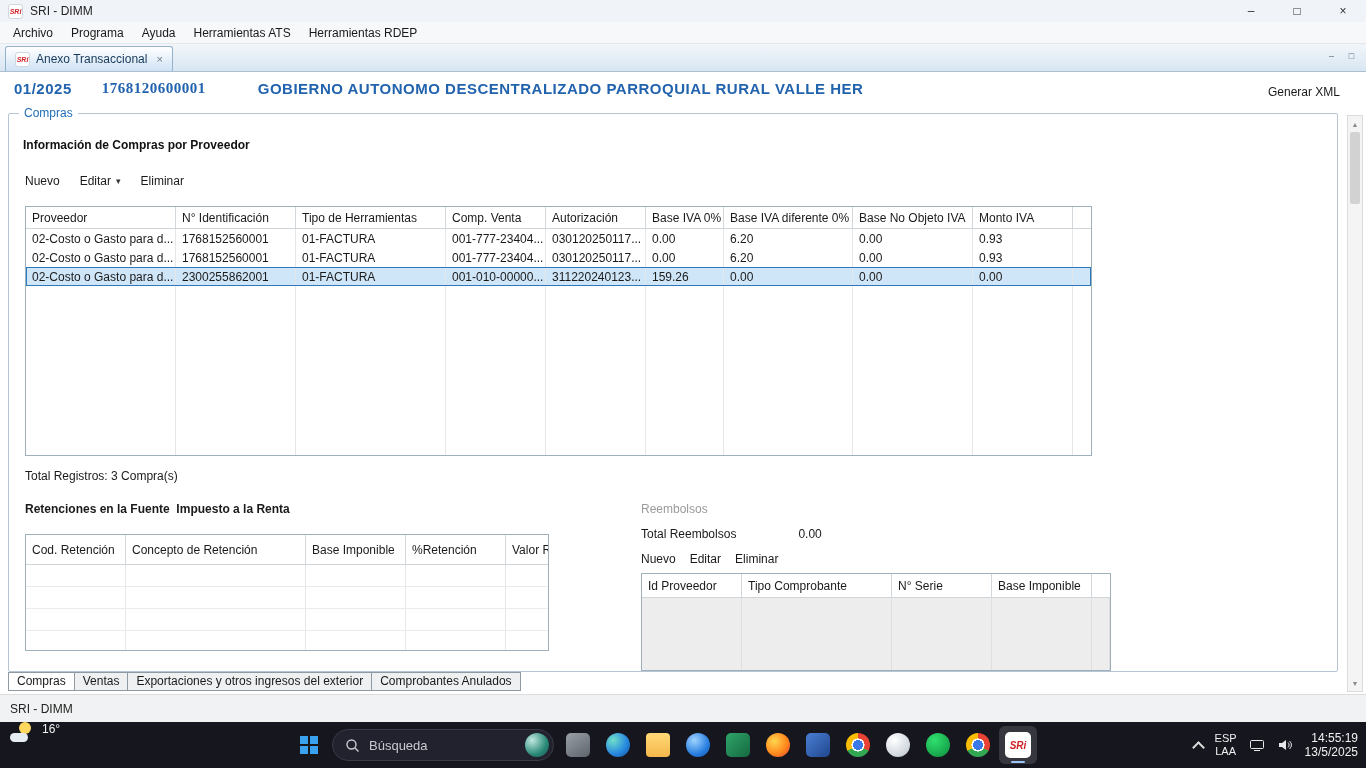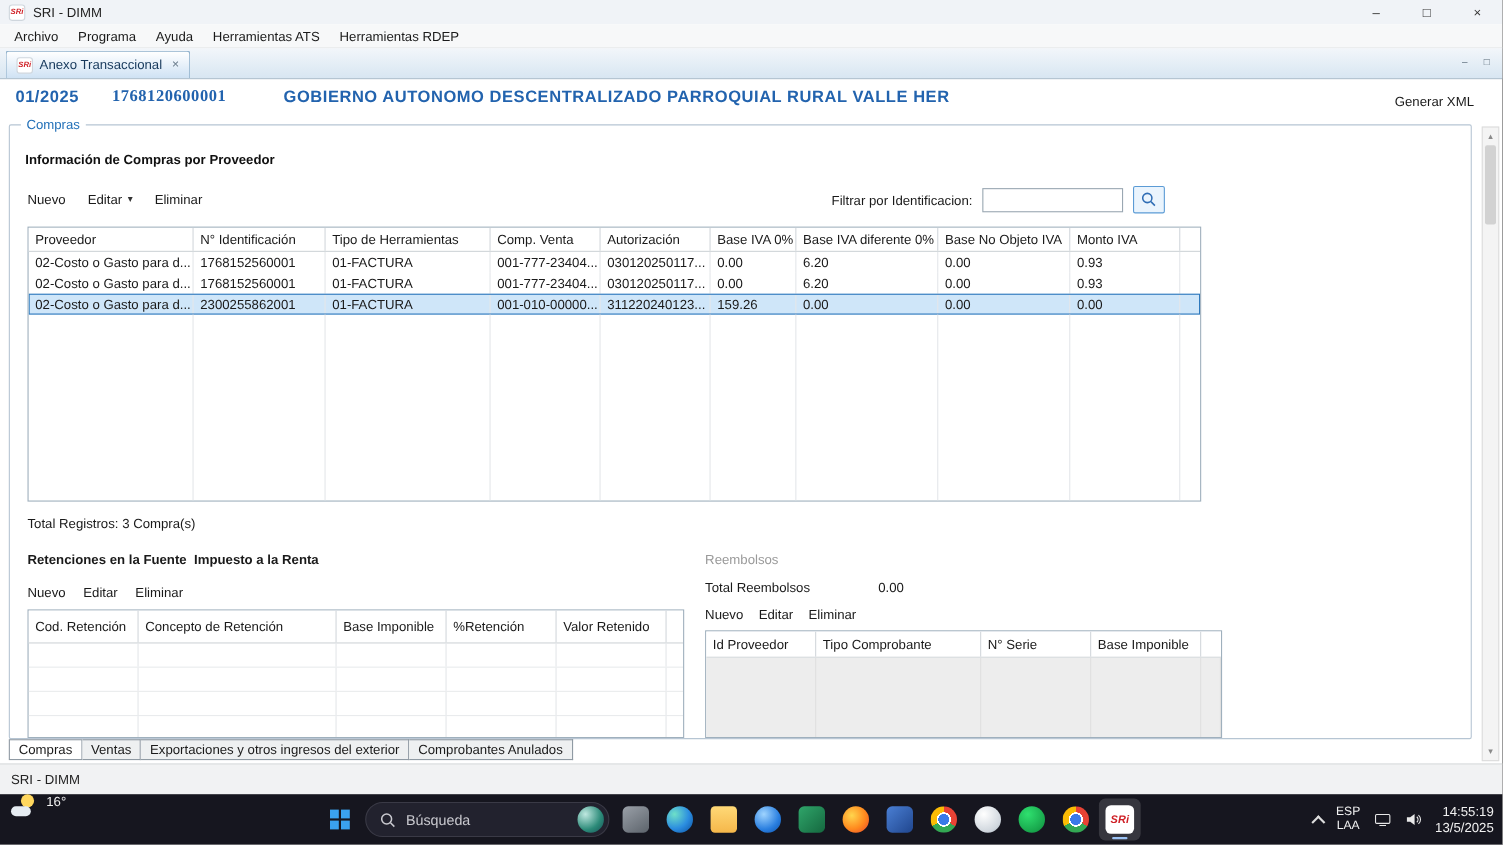--- a/index.html
+++ b/index.html
@@ -40,21 +40,21 @@
   #compras-toolbar{position:absolute;top:60px;left:16px;}
   .tb-item{color:#1a1a1a;display:flex;align-items:center;gap:5px;}
   .caret{font-size:9px;color:#333;}
   .filter-wrap{position:absolute;top:55px;left:747px;display:flex;align-items:center;gap:9px;}
   .filter-input{width:128px;height:22px;border:1px solid #9aa7b2;background:#fff;padding:0 4px;font:inherit;}
   .search-btn{width:29px;height:25px;border:1px solid #5b9bd5;background:#eaf4fd;border-radius:2px;display:flex;align-items:center;justify-content:center;}
 
   
   .dtable{position:absolute;border:1px solid #9fb0bd;background:#fff;display:flex;flex-direction:column;overflow:hidden;font-size:12px;}
   #compras-table{top:92px;left:16px;width:1067px;height:250px;}
-  #ret-table{top:440px;left:16px;width:597px;height:117px;}
+  #ret-table{top:420px;left:16px;width:524px;height:117px;}
   #reemb-table{top:459px;left:632px;width:470px;height:98px;}
   .t-head{display:flex;height:22px;border-bottom:1px solid #cfd4d8;flex:0 0 auto;background:#fff;}
   #ret-table .t-head{height:30px;}
   #reemb-table .t-head{height:24px;}
   .t-cell{padding:0 6px;border-right:1px solid #e4e7ea;display:flex;align-items:center;overflow:hidden;white-space:nowrap;flex:0 0 auto;}
   .t-cell.h{border-right:1px solid #d3d8dc;}
   .t-cell.fill{flex:1 1 auto;border-right:none;}
   .t-row{display:flex;height:19px;flex:0 0 auto;}
   .t-row.selected{background:#cfe6f9;outline:1px solid #2e79bd;outline-offset:-1px;}
   .t-row.empty{height:22px;border-bottom:1px solid #e9ebed;}
@@ -169,30 +169,20 @@
         </span>
       <span class="tb-item">
         <span>Editar</span>
         <span class="caret">▾</span>
       </span>
       <span class="tb-item">
           <span>Eliminar</span>
         </span>
     </div>
 
-    <div class="filter-wrap">
-      <span>Filtrar por Identificacion:</span>
-      <input class="filter-input" type="text" value="" style="">
-      <span class="search-btn">
-        <svg width="15" height="15" viewBox="0 0 15 15">
-            <circle cx="6" cy="6" r="4.2" fill="none" stroke="#2f6db5" stroke-width="1.4"></circle>
-            <path d="M9.3 9.3l3.6 3.6" stroke="#2f6db5" stroke-width="1.4"></path>
-          </svg>
-      </span>
-    </div>
 
     <div class="dtable" id="compras-table">
         <div class="t-head">
           <div class="t-cell h" style="width: 150px;">Proveedor</div>
           <div class="t-cell h" style="width: 120px;">N° Identificación</div>
           <div class="t-cell h" style="width: 150px;">Tipo de Herramientas</div>
           <div class="t-cell h" style="width: 100px;">Comp. Venta</div>
           <div class="t-cell h" style="width: 100px;">Autorización</div>
           <div class="t-cell h" style="width: 78px;">Base IVA 0%</div>
           <div class="t-cell h" style="width: 129px;">Base IVA diferente 0%</div>

